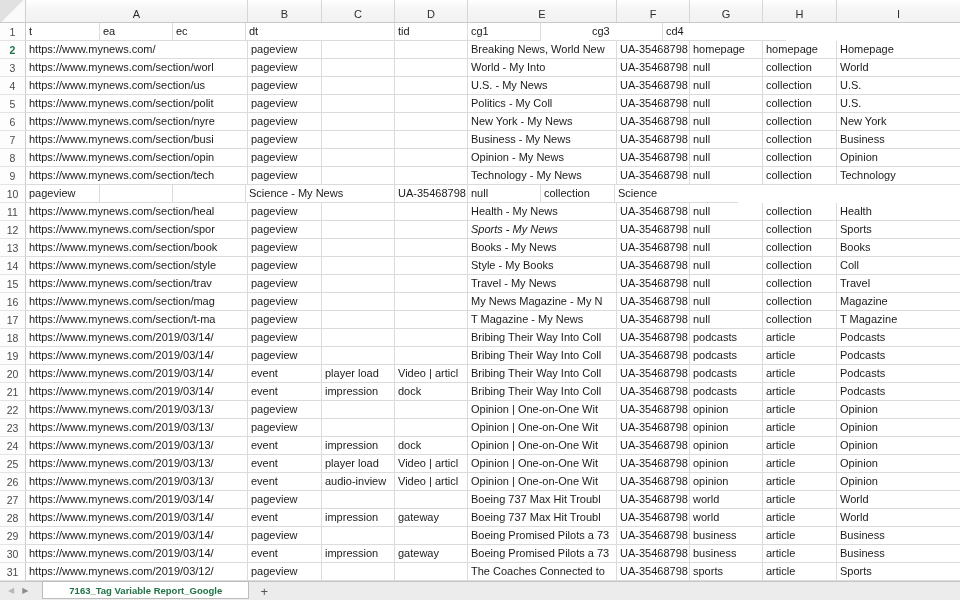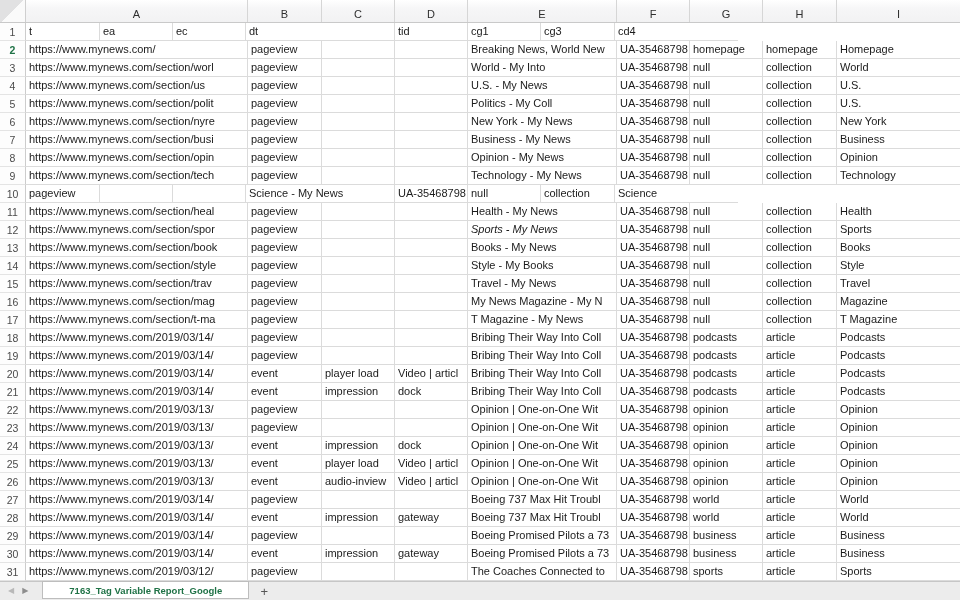--- a/index.html
+++ b/index.html
@@ -122,21 +122,21 @@
   <div class="rows" id="rows">
 
   <div class="sheet-row">
         <div class="rownum">1</div>
         <div class="cell" style="width: 74px;">t</div>
         <div class="cell" style="width: 73px;">ea</div>
         <div class="cell" style="width: 73px;">ec</div>
         <div class="cell" style="width: 149px;">dt</div>
         <div class="cell" style="width: 73px;">tid</div>
         <div class="cell" style="width: 73px;">cg1</div>
-        <div class="cell" style="width: 74px;">cg3</div>
+        <div class="cell" style="width: 74px; margin-left: 48px;">cg3</div>
         <div class="cell" style="width: 123px;">cd4</div>
       </div>
       <div class="sheet-row">
         <div class="rownum active">2</div>
         <div class="cell" style="width: 222px;">https://www.mynews.com/</div>
         <div class="cell" style="width: 74px;">pageview</div>
         <div class="cell" style="width: 73px;"></div>
         <div class="cell" style="width: 73px;"></div>
         <div class="cell" style="width: 149px;">Breaking News, World New</div>
         <div class="cell" style="width: 73px;">UA-35468798</div>
@@ -278,21 +278,21 @@
       <div class="sheet-row">
         <div class="rownum">14</div>
         <div class="cell" style="width: 222px;">https://www.mynews.com/section/style</div>
         <div class="cell" style="width: 74px;">pageview</div>
         <div class="cell" style="width: 73px;"></div>
         <div class="cell" style="width: 73px;"></div>
         <div class="cell" style="width: 149px;">Style - My Books</div>
         <div class="cell" style="width: 73px;">UA-35468798</div>
         <div class="cell" style="width: 73px;">null</div>
         <div class="cell" style="width: 74px;">collection</div>
-        <div class="cell" style="width: 123px;">Style</div>
+        <div class="cell" style="width: 123px;">Coll</div>
       </div>
       <div class="sheet-row">
         <div class="rownum">15</div>
         <div class="cell" style="width: 222px;">https://www.mynews.com/section/trav</div>
         <div class="cell" style="width: 74px;">pageview</div>
         <div class="cell" style="width: 73px;"></div>
         <div class="cell" style="width: 73px;"></div>
         <div class="cell" style="width: 149px;">Travel - My News</div>
         <div class="cell" style="width: 73px;">UA-35468798</div>
         <div class="cell" style="width: 73px;">null</div>

